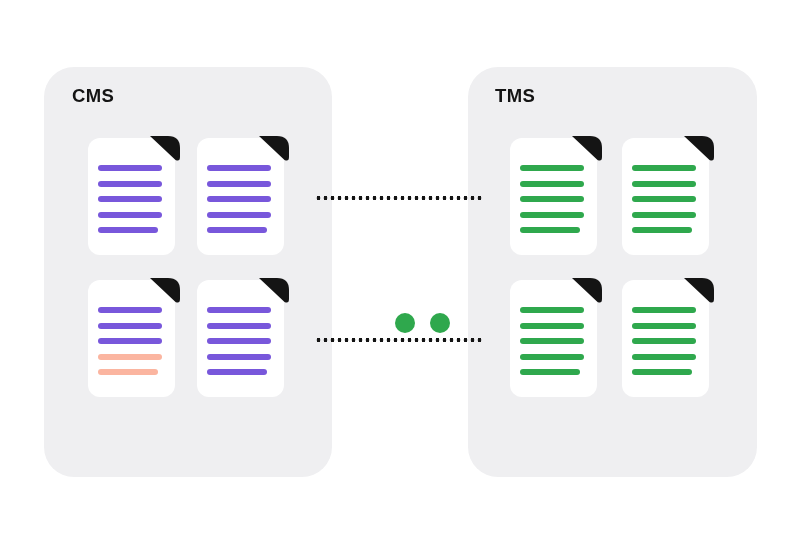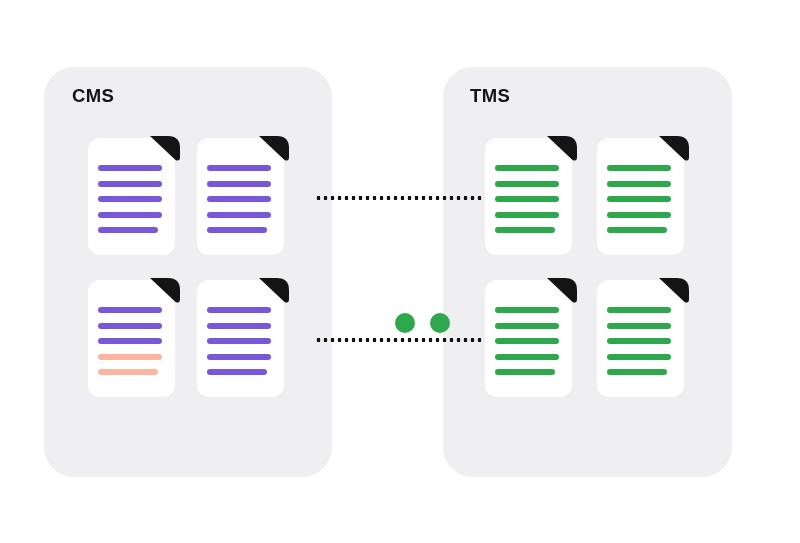--- a/index.html
+++ b/index.html
@@ -18,21 +18,21 @@
   }
   .panel {
     position: absolute;
     top: 67px;
     width: 288px;
     height: 410px;
     background: #EFEFF1;
     border-radius: 30px;
   }
   #panel-cms { left: 44px; }
-  #panel-tms { left: 443px; width: 289px; }
+  #panel-tms { left: 468px; width: 289px; }
   .panel-title {
     position: absolute;
     left: 28px;
     top: 15px;
     margin: 0;
     font-size: 18.5px;
     line-height: 27px;
     font-weight: 600;
     letter-spacing: 0.4px;
     color: #141414;

